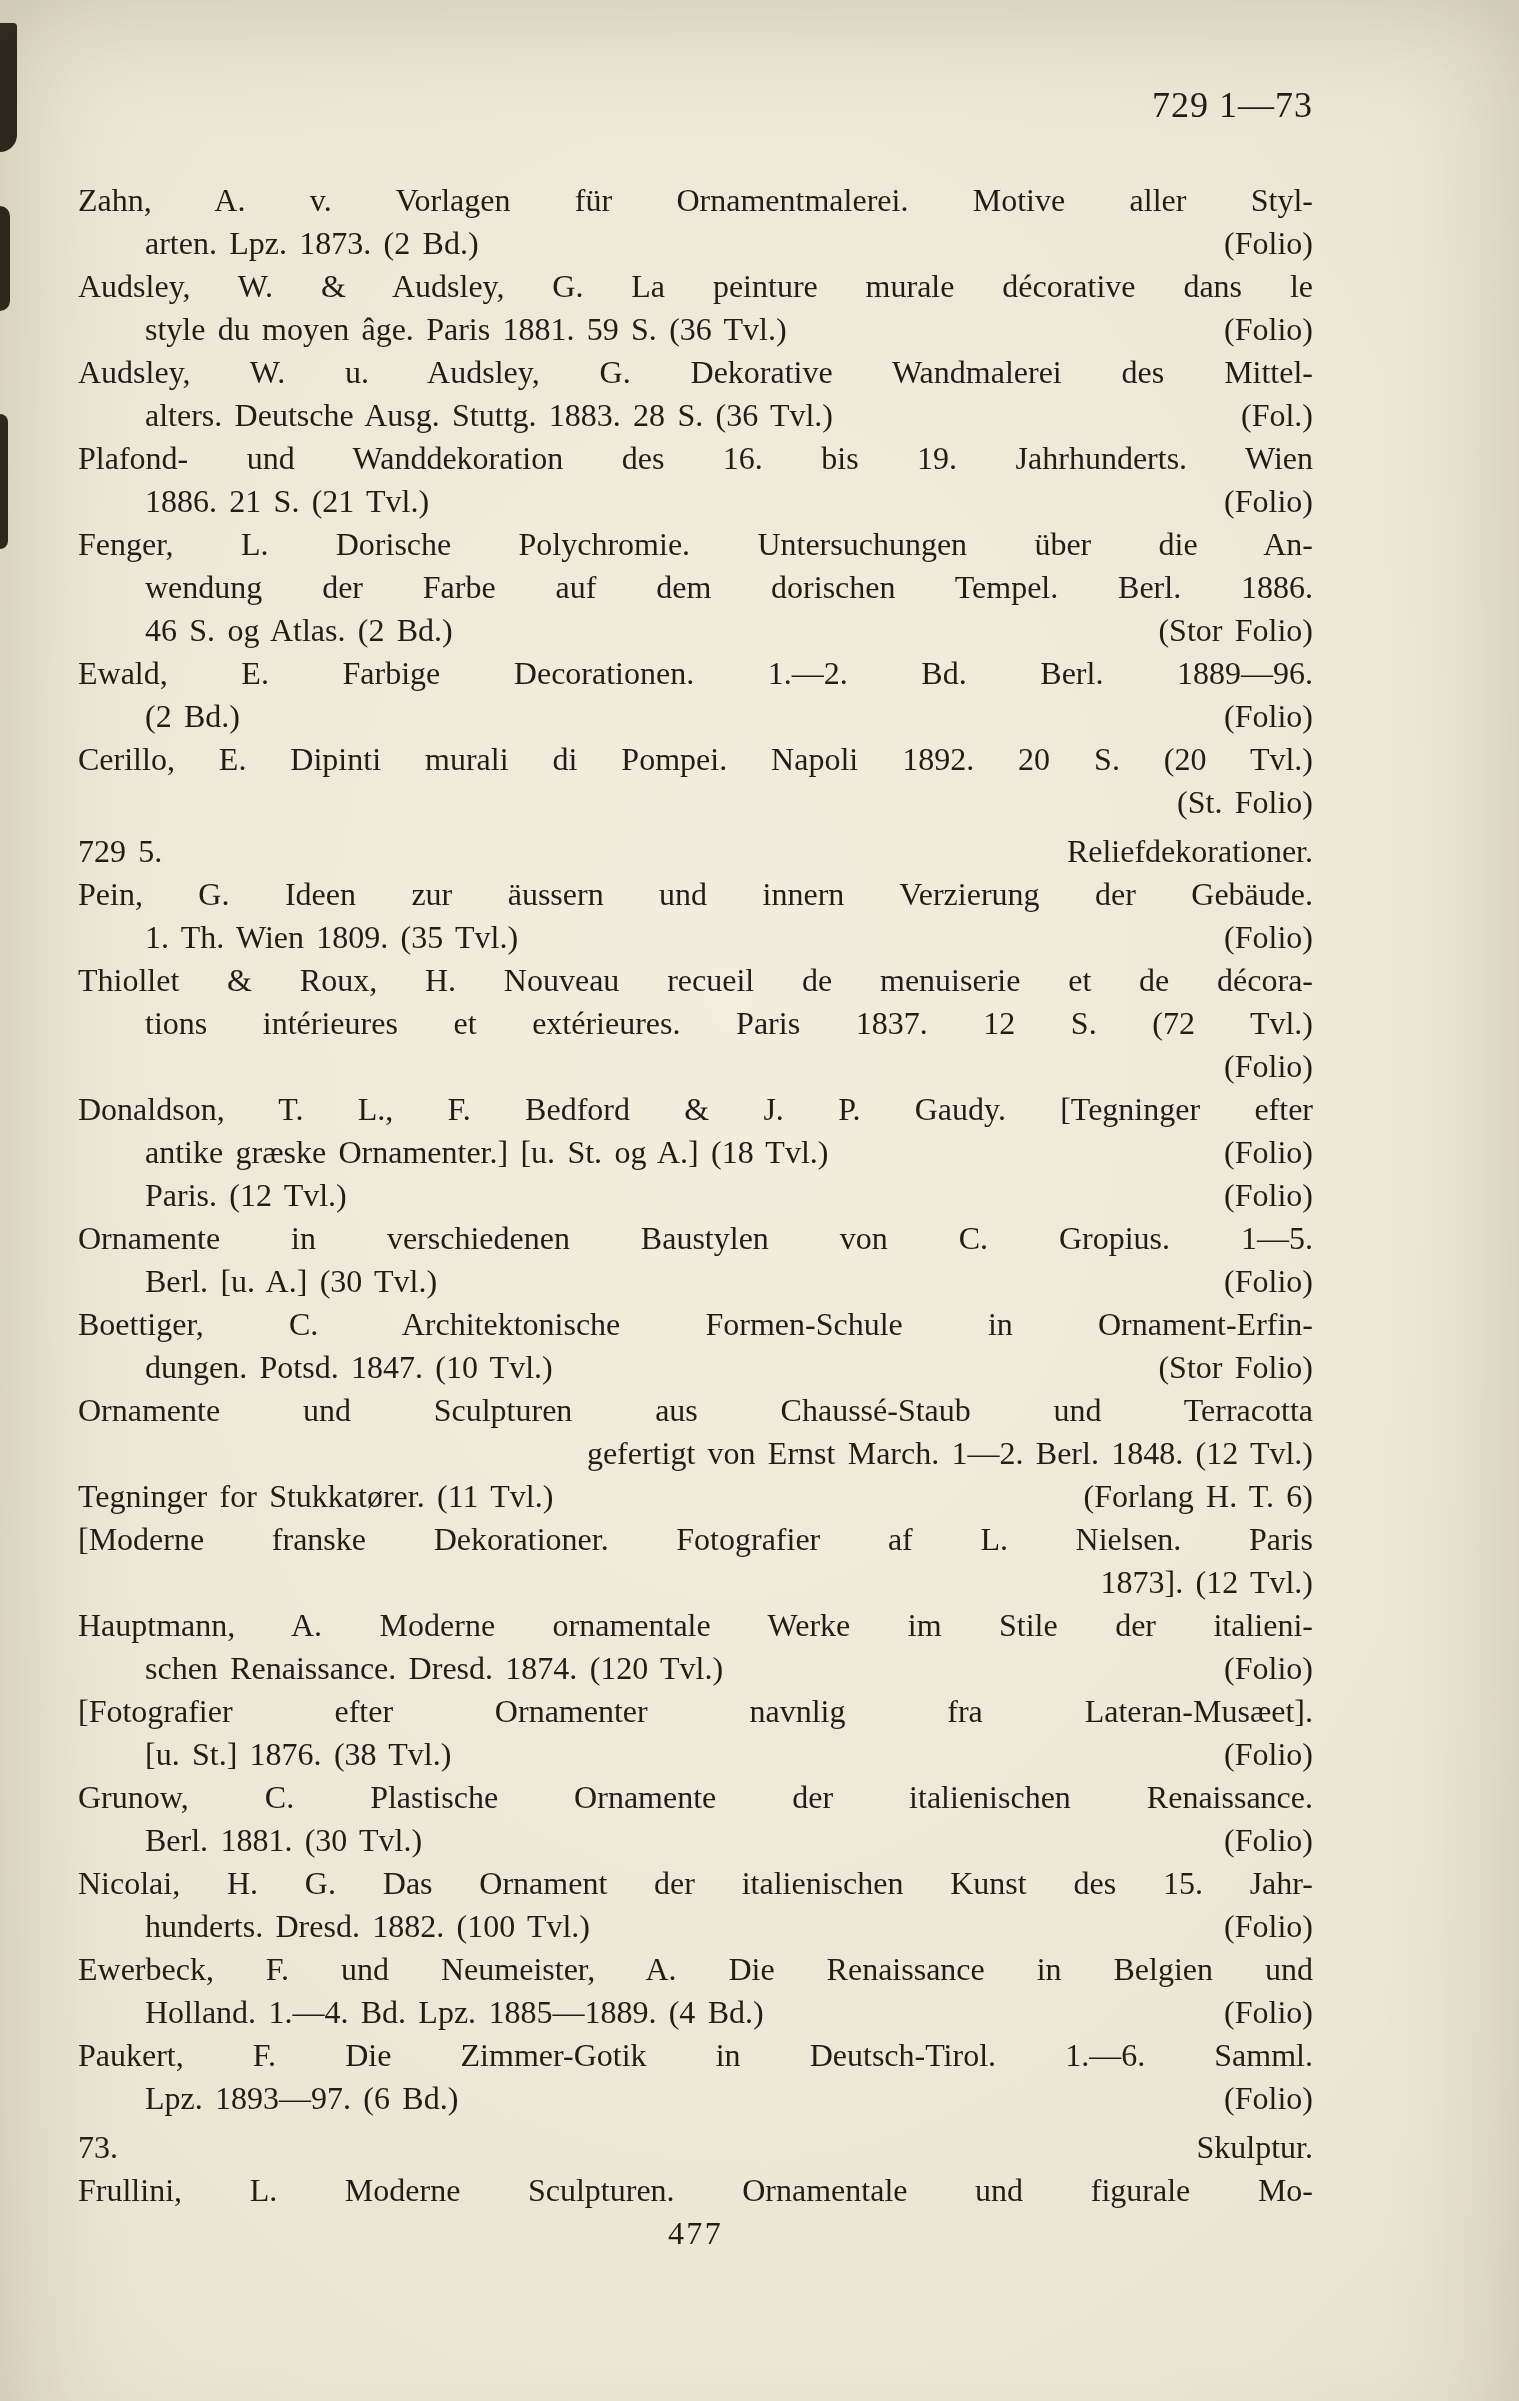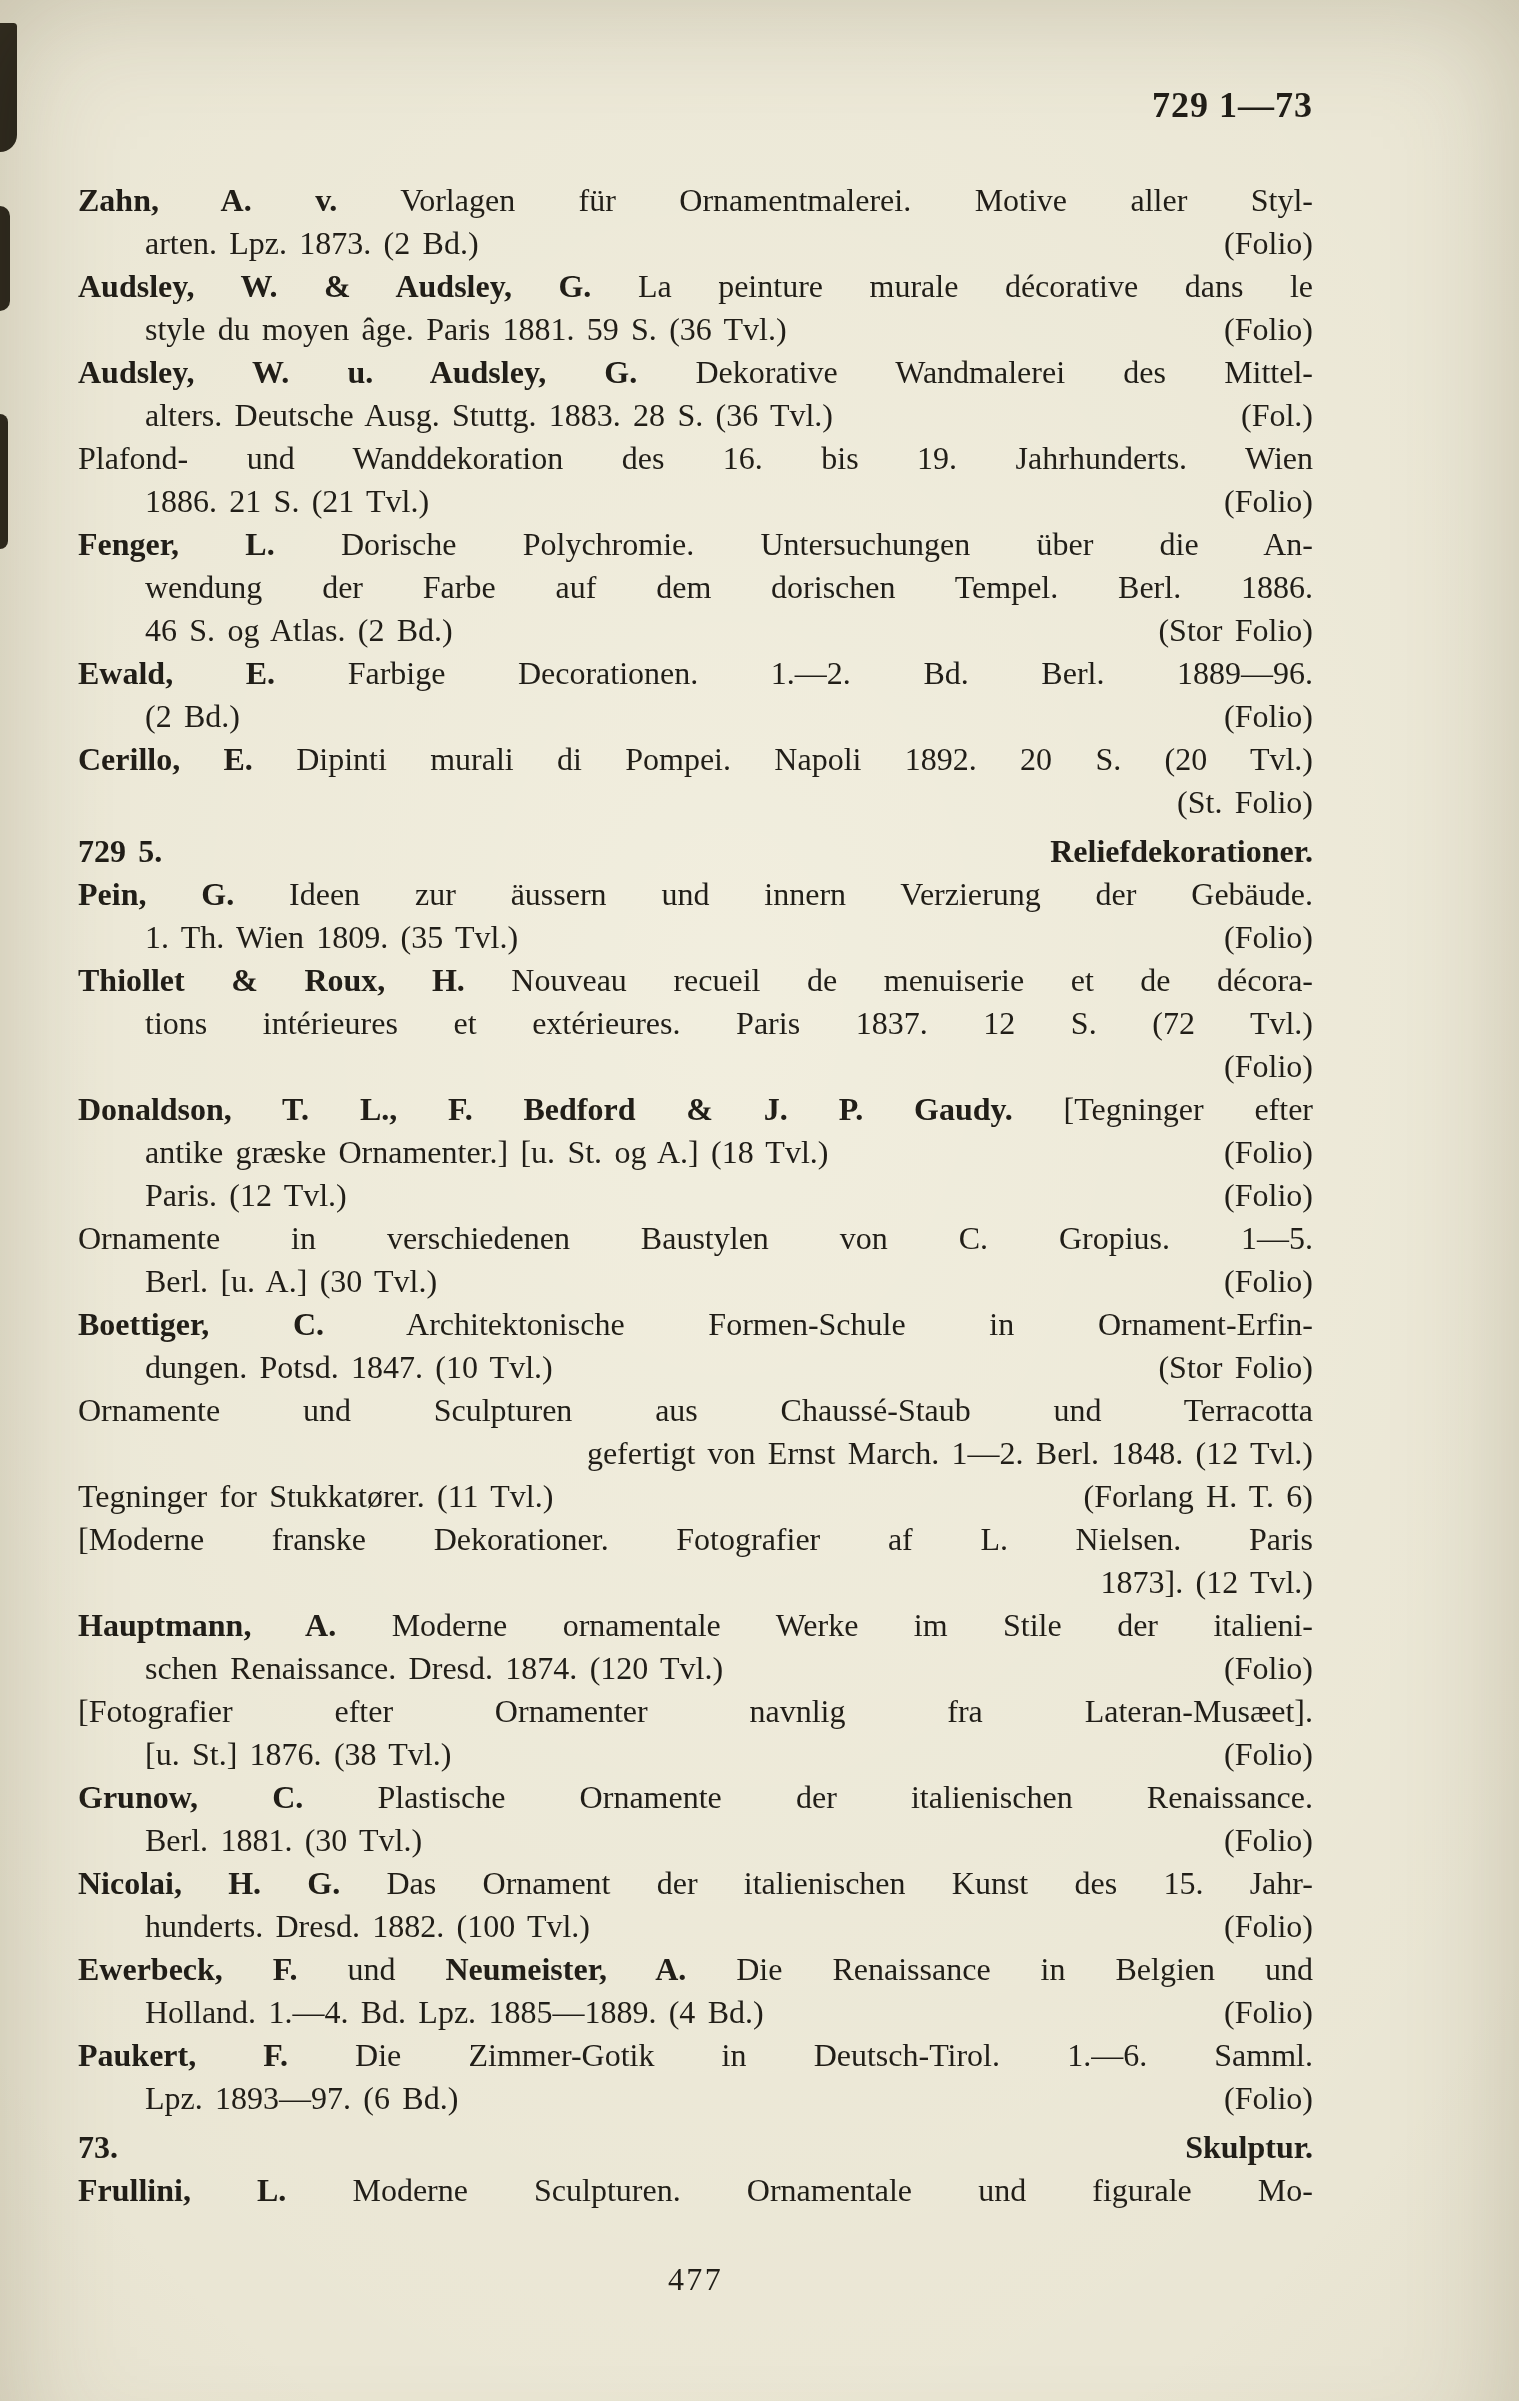--- a/index.html
+++ b/index.html
@@ -70,27 +70,26 @@
   .line.justify::after {
     content: "";
     display: inline-block;
     width: 100%;
   }
   .line.flexr {
     display: flex;
     justify-content: space-between;
   }
   .line.section { margin-top: 5.8px; }
-  .b { font-weight: bold; }
+  .b { font-weight: normal; }
   .right { white-space: nowrap; }
   .pagenum {
     text-align: center;
     font-size: 32px;
     line-height: 43px;
-    margin-top: 46px;
     letter-spacing: 2.4px;
   }
 </style>
 </head>
 <body>
 
 <div class="page">
   <div class="stain s1"></div>
   <div class="stain s2"></div>
   <div class="stain s3"></div>

